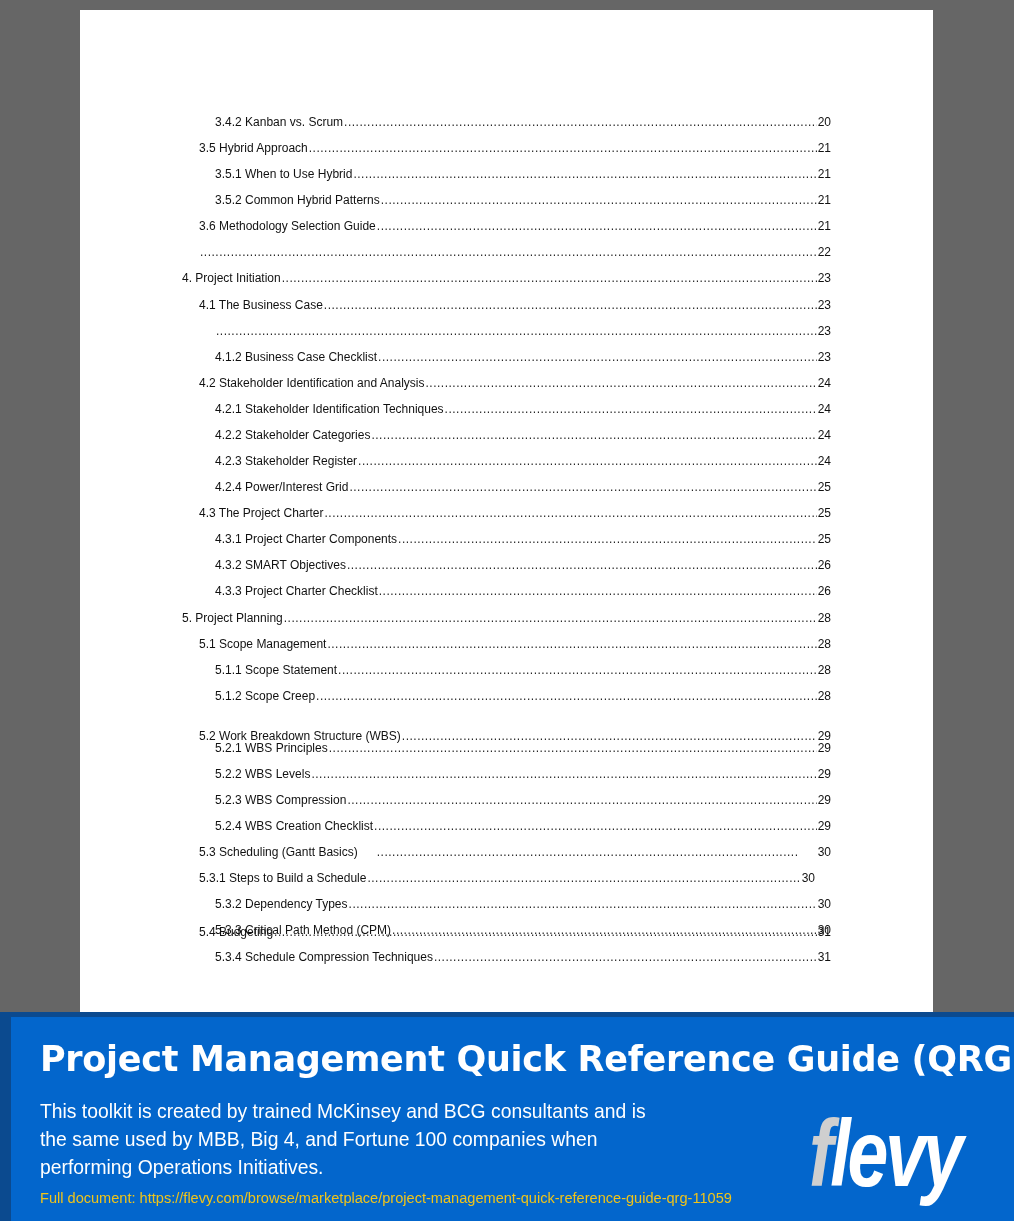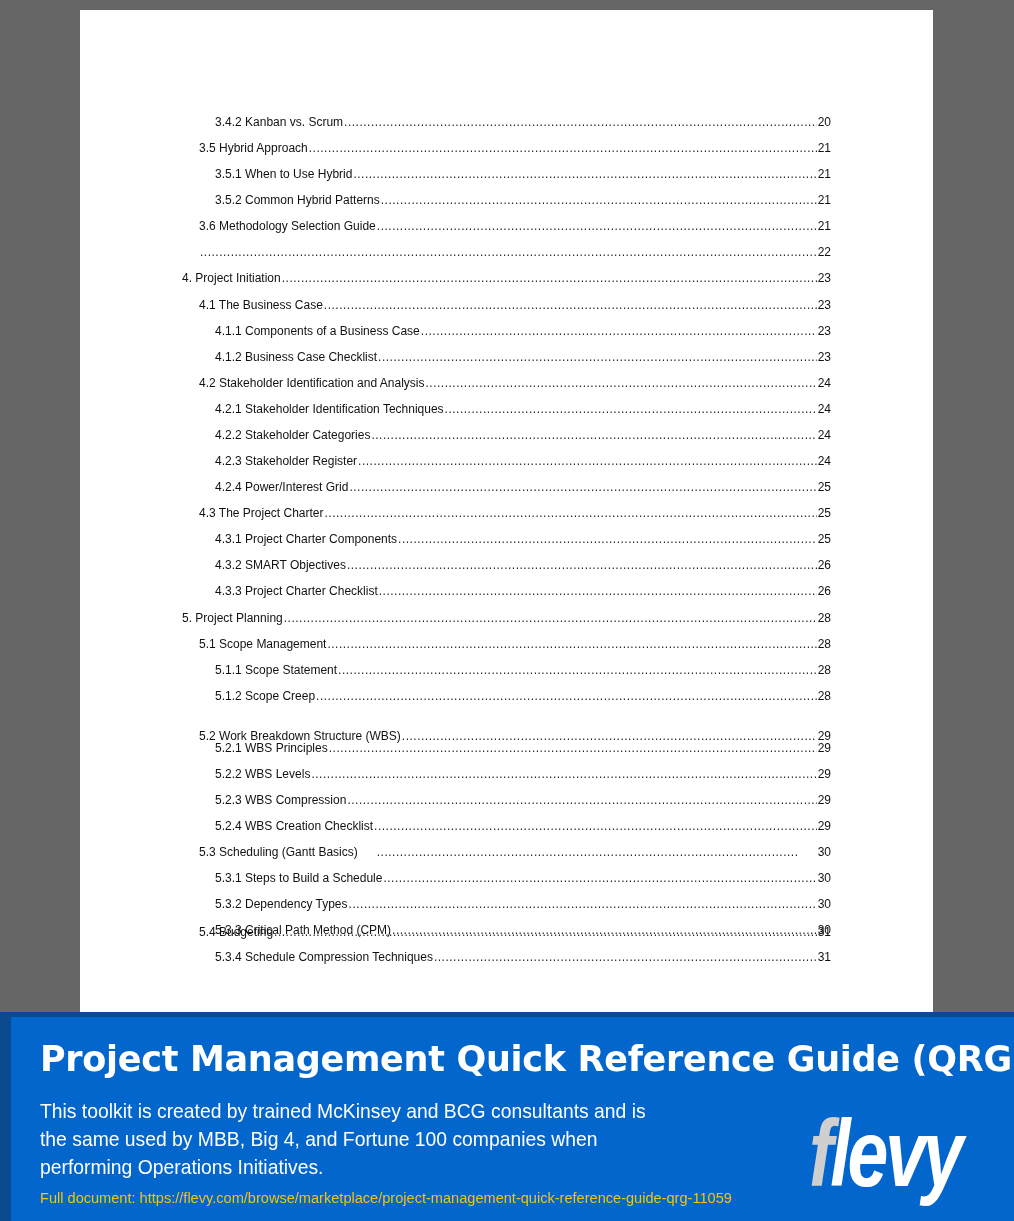--- a/index.html
+++ b/index.html
@@ -156,21 +156,20 @@
         <span class="label">4. Project Initiation</span>
         <span class="leader"></span>
         <span class="pg">23</span>
       </div>
       <div class="toc-row" style="left: 119px; width: 632px; top: 284.56px;">
         <span class="label">4.1 The Business Case</span>
         <span class="leader"></span>
         <span class="pg">23</span>
       </div>
       <div class="toc-row" style="left: 135px; width: 616px; top: 310.64px;">
-        <span class="label">4.1.1 Components of a Business Case</span>
         <span class="leader"></span>
         <span class="pg">23</span>
       </div>
       <div class="toc-row" style="left: 135px; width: 616px; top: 336.72px;">
         <span class="label">4.1.2 Business Case Checklist</span>
         <span class="leader"></span>
         <span class="pg">23</span>
       </div>
       <div class="toc-row" style="left: 119px; width: 632px; top: 362.8px;">
         <span class="label">4.2 Stakeholder Identification and Analysis</span>
@@ -260,21 +259,21 @@
       <div class="toc-row" style="left: 135px; width: 616px; top: 806.16px;">
         <span class="label">5.2.4 WBS Creation Checklist</span>
         <span class="leader"></span>
         <span class="pg">29</span>
       </div>
       <div class="toc-row" style="left: 119px; width: 632px; top: 832.24px; gap: 18px;">
         <span class="label">5.3 Scheduling (Gantt Basics)</span>
         <span class="leader"></span>
         <span class="pg">30</span>
       </div>
-      <div class="toc-row" style="left: 135px; width: 616px; top: 858.32px;">
+      <div class="toc-row" style="left: 119px; width: 616px; top: 858.32px;">
         <span class="label">5.3.1 Steps to Build a Schedule</span>
         <span class="leader"></span>
         <span class="pg">30</span>
       </div>
       <div class="toc-row" style="left: 135px; width: 616px; top: 884.4px;">
         <span class="label">5.3.2 Dependency Types</span>
         <span class="leader"></span>
         <span class="pg">30</span>
       </div>
       <div class="toc-row" style="left: 135px; width: 616px; top: 910.48px;">

